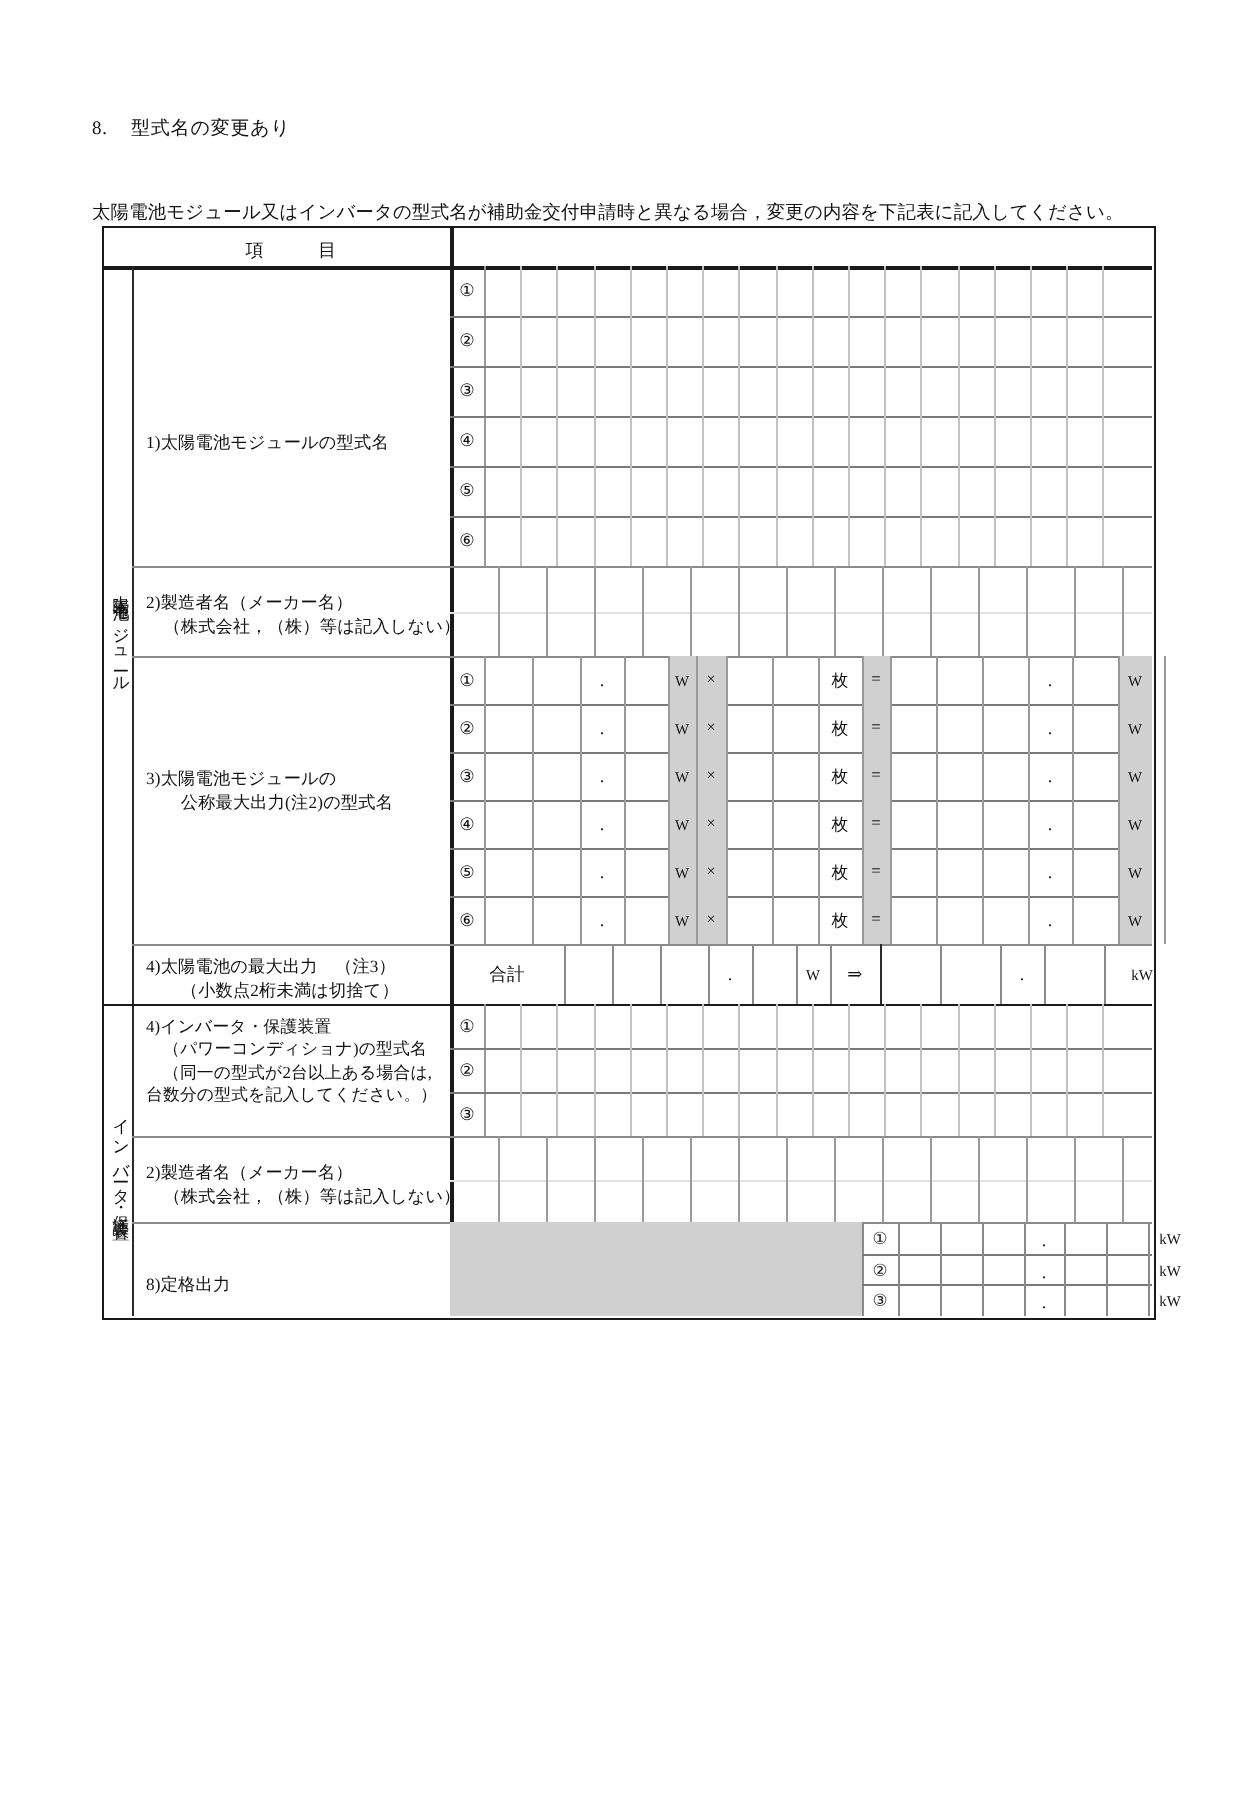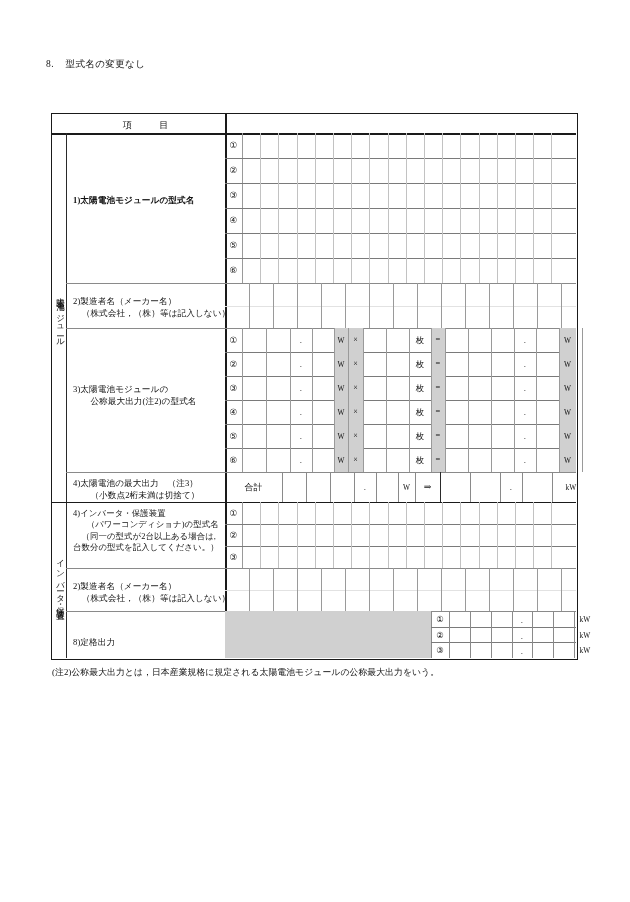--- a/index.html
+++ b/index.html
@@ -62,34 +62,35 @@
   .note{font-size:8.8px;line-height:1;margin-bottom:12px;white-space:nowrap;letter-spacing:.1px;}
 </style>
 </head>
 <body>
 
 <div class="page">
 
   <div class="sec-title">
     <span>8.</span>
     <span style="display:inline-block;width:6px"></span>
-    <span>型式名の変更なし</span>
+    <span>型式名の変更あり</span>
   </div>
 
 
+  <div class="lead">太陽電池モジュール又はインバータの型式名が補助金交付申請時と異なる場合，変更の内容を下記表に記入してください。</div>
 
   <div class="tbl" id="tbl">
       <div class="ln" style="left: 0px; top: 19px; width: 524px; height: 1.6px; background: rgb(26, 26, 26);"></div>
       <div class="ln" style="left: 173px; top: 0px; width: 1.6px; height: 544px; background: rgb(26, 26, 26);"></div>
       <div class="cellt" style="left: 14px; top: 5px; width: 159px; font-size: 9px; text-align: center;">項　　　目</div>
       <div class="ln" style="left: 14px; top: 19px; width: 1.2px; height: 525px; background: rgb(42, 42, 42);"></div>
       <div class="ln" style="left: 0px; top: 388px; width: 524px; height: 1.4px; background: rgb(26, 26, 26);"></div>
       <div class="vlabel" style="left: 0px; top: 19px; width: 14px; height: 369px;">太陽電池モジュール</div>
       <div class="vlabel" style="left: 0px; top: 388px; width: 14px; height: 156px;">インバータ・保護装置</div>
-      <div class="cellt" style="left: 21px; top: 81px; font-size: 8.6px; font-weight: bold;">
+      <div class="cellt" style="left: 21px; top: 102px; font-size: 8.6px;">
         <div style="white-space: pre;">1)太陽電池モジュールの型式名</div>
       </div>
       <div class="ln" style="left: 14px; top: 169px; width: 510px; height: 1px; background: rgb(138, 138, 138);"></div>
       <div class="ln" style="left: 190px; top: 19px; width: 1px; height: 150px; background: rgb(154, 154, 154);"></div>
       <div class="cellt" style="left: 173px; top: 26px; width: 17px; font-size: 8.6px; text-align: center;">①</div>
       <div style="position: absolute; left: 190px; top: 19px; width: 18.2px; height: 25px;"></div>
       <div class="ln" style="left: 208.2px; top: 19px; width: 1px; height: 25px; background: rgb(194, 194, 194);"></div>
       <div style="position: absolute; left: 208.2px; top: 19px; width: 18.2px; height: 25px;"></div>
       <div class="ln" style="left: 226.4px; top: 19px; width: 1px; height: 25px; background: rgb(194, 194, 194);"></div>
       <div style="position: absolute; left: 226.4px; top: 19px; width: 18.2px; height: 25px;"></div>
@@ -636,21 +637,21 @@
       <div style="position: absolute; left: 278px; top: 358px; width: 24px; height: 30px;"></div>
       <div style="position: absolute; left: 302px; top: 358px; width: 22px; height: 30px;"></div>
       <div style="position: absolute; left: 324px; top: 358px; width: 22px; height: 30px;"></div>
       <div style="position: absolute; left: 388px; top: 358px; width: 30px; height: 30px;"></div>
       <div style="position: absolute; left: 418px; top: 358px; width: 30px; height: 30px;"></div>
       <div style="position: absolute; left: 448px; top: 358px; width: 22px; height: 30px;"></div>
       <div style="position: absolute; left: 470px; top: 358px; width: 30px; height: 30px;"></div>
       <div style="position: absolute; left: 500px; top: 358px; width: 30px; height: 30px;"></div>
       <div class="cellt" style="left: 21px; top: 394px; font-size: 8.4px;">
         <div style="white-space: pre;">4)インバータ・保護装置</div>
-        <div style="white-space: pre; text-align: right;">　（パワーコンディショナ)の型式名</div>
+        <div style="white-space: pre;">　（パワーコンディショナ)の型式名</div>
         <div style="white-space: pre;">　（同一の型式が2台以上ある場合は,</div>
         <div style="white-space: pre;">台数分の型式を記入してください。）</div>
       </div>
       <div class="ln" style="left: 14px; top: 454px; width: 510px; height: 1px; background: rgb(138, 138, 138);"></div>
       <div class="ln" style="left: 190px; top: 388px; width: 1px; height: 66px; background: rgb(154, 154, 154);"></div>
       <div class="cellt" style="left: 173px; top: 394px; width: 17px; font-size: 8.6px; text-align: center;">①</div>
       <div style="position: absolute; left: 190px; top: 388px; width: 18.2px; height: 22px;"></div>
       <div class="ln" style="left: 208.2px; top: 388px; width: 1px; height: 22px; background: rgb(194, 194, 194);"></div>
       <div style="position: absolute; left: 208.2px; top: 388px; width: 18.2px; height: 22px;"></div>
       <div class="ln" style="left: 226.4px; top: 388px; width: 1px; height: 22px; background: rgb(194, 194, 194);"></div>
@@ -860,15 +861,14 @@
       <div class="cellt" style="left: 522px; top: 532.333px; width: 22px; font-size: 7.4px; text-align: center;">kW</div>
       <div style="position: absolute; left: 397px; top: 528.333px; width: 21px; height: 15.6667px;"></div>
       <div style="position: absolute; left: 418px; top: 528.333px; width: 21px; height: 15.6667px;"></div>
       <div style="position: absolute; left: 439px; top: 528.333px; width: 21px; height: 15.6667px;"></div>
       <div style="position: absolute; left: 460px; top: 528.333px; width: 20px; height: 15.6667px;"></div>
       <div style="position: absolute; left: 480px; top: 528.333px; width: 21px; height: 15.6667px;"></div>
       <div style="position: absolute; left: 501px; top: 528.333px; width: 21px; height: 15.6667px;"></div>
     </div>
 
   <div class="notes">
-    <div class="note">(注2)公称最大出力とは，日本産業規格に規定される太陽電池モジュールの公称最大出力をいう。</div>
   </div>
 </div>
 
 </body></html>

